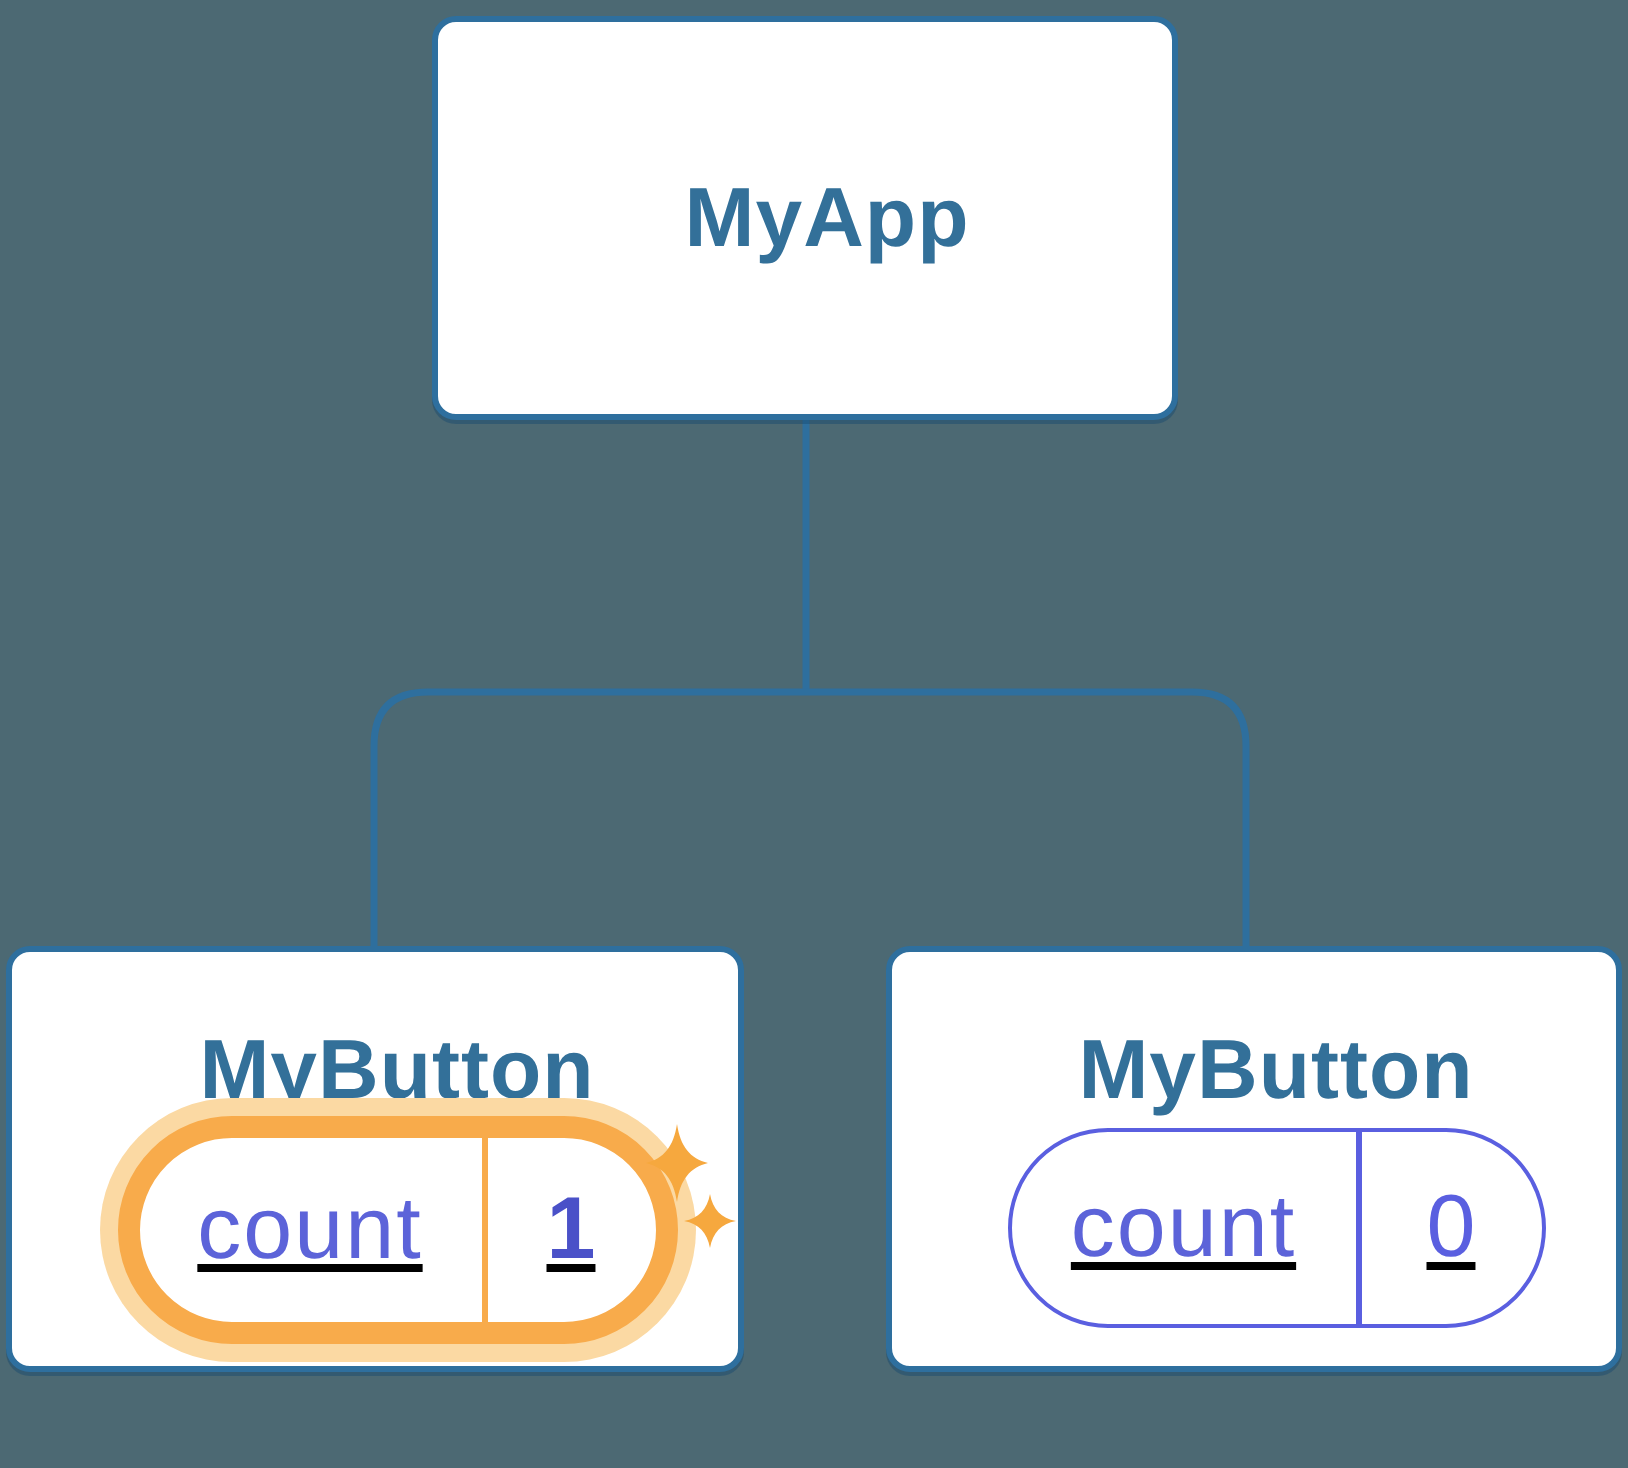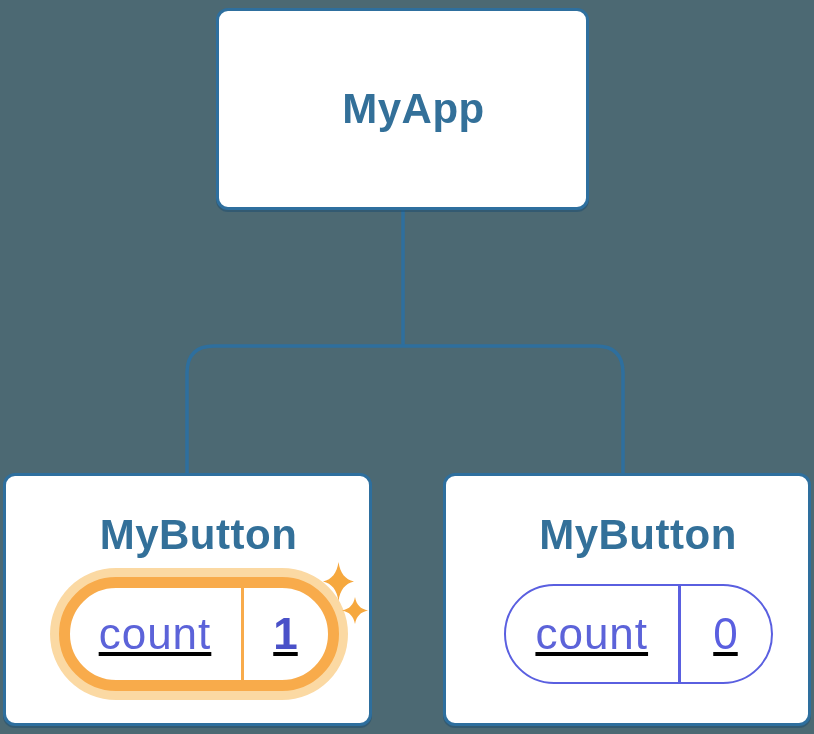--- a/index.html
+++ b/index.html
@@ -50,21 +50,21 @@
     align-items: center;
     padding-left: 22px;
   }
   .root-card {
     left: 216px; top: 8px;
     width: 373px; height: 202px;
     justify-content: center;
   }
   .child-card {
     top: 473px;
-    width: 369px; height: 253px;
+    width: 369px; height: 213px;
   }
   .child-card.left  { left: 3px; }
   .child-card.right { left: 443px; width: 368px; }
   .card-title {
     color: var(--title-text);
     font-size: 42px;
     font-weight: 700;
     letter-spacing: 0.5px;
     line-height: 1.1;
     white-space: nowrap;

